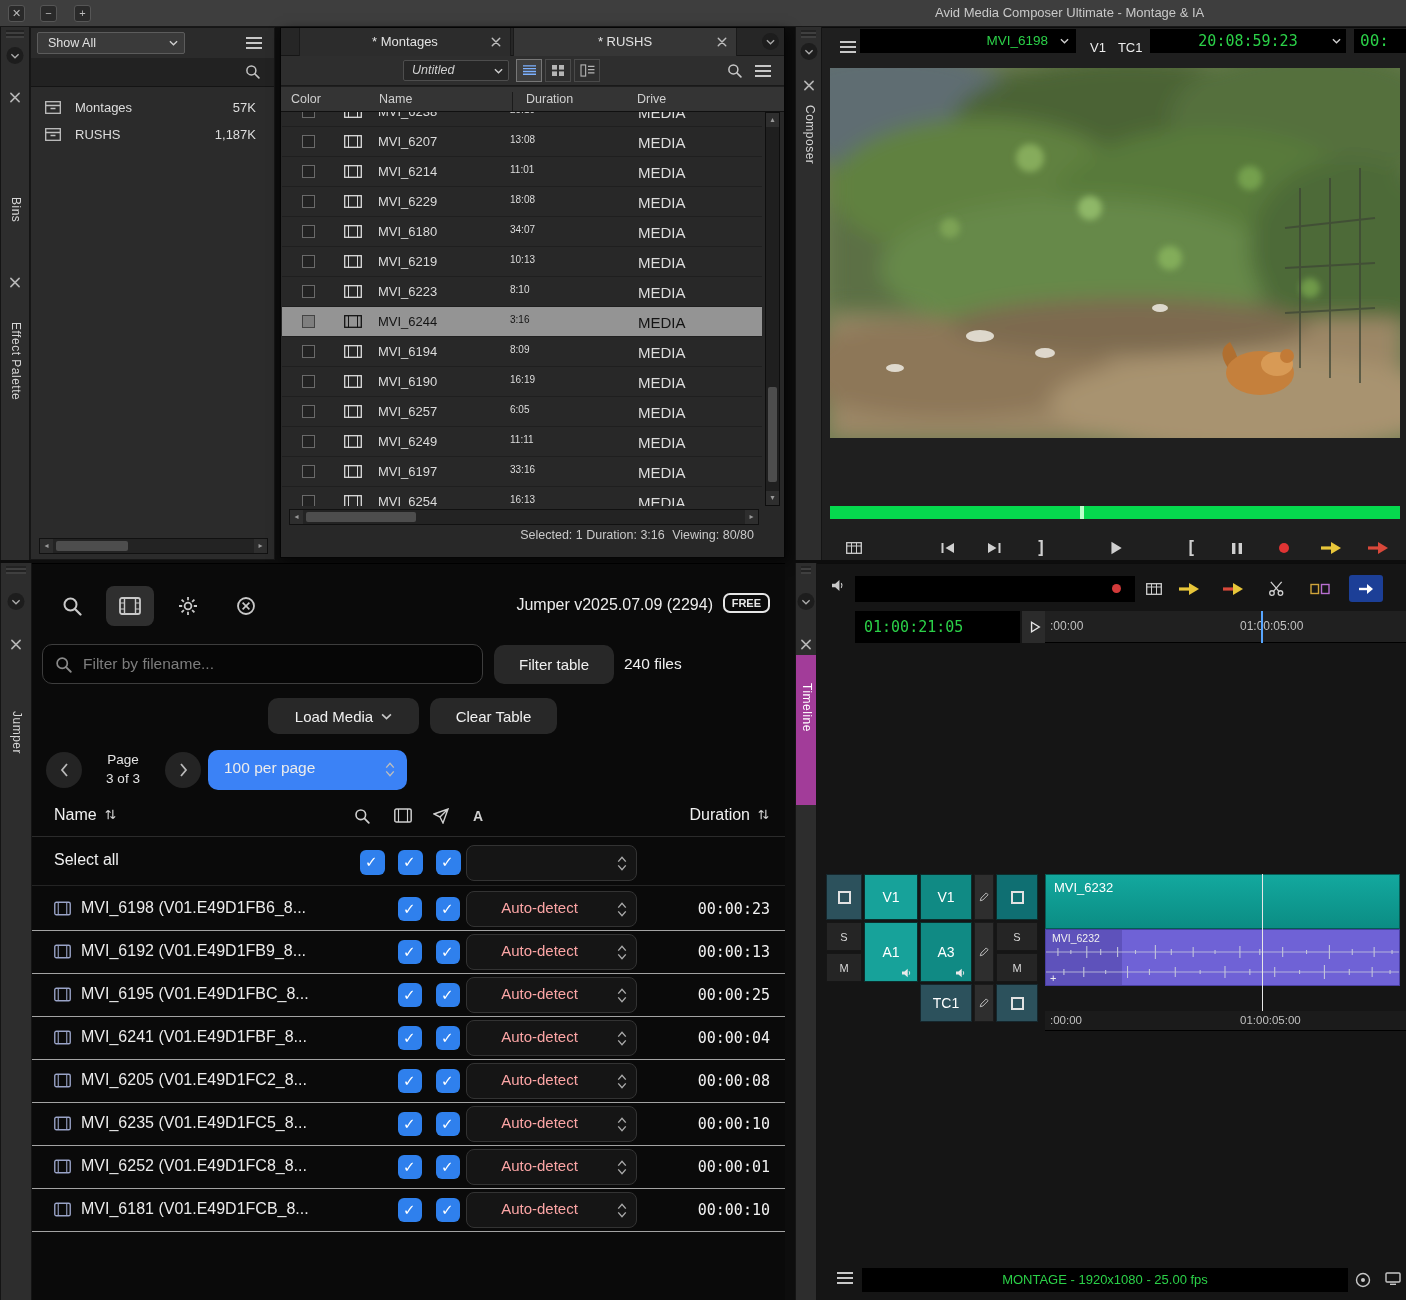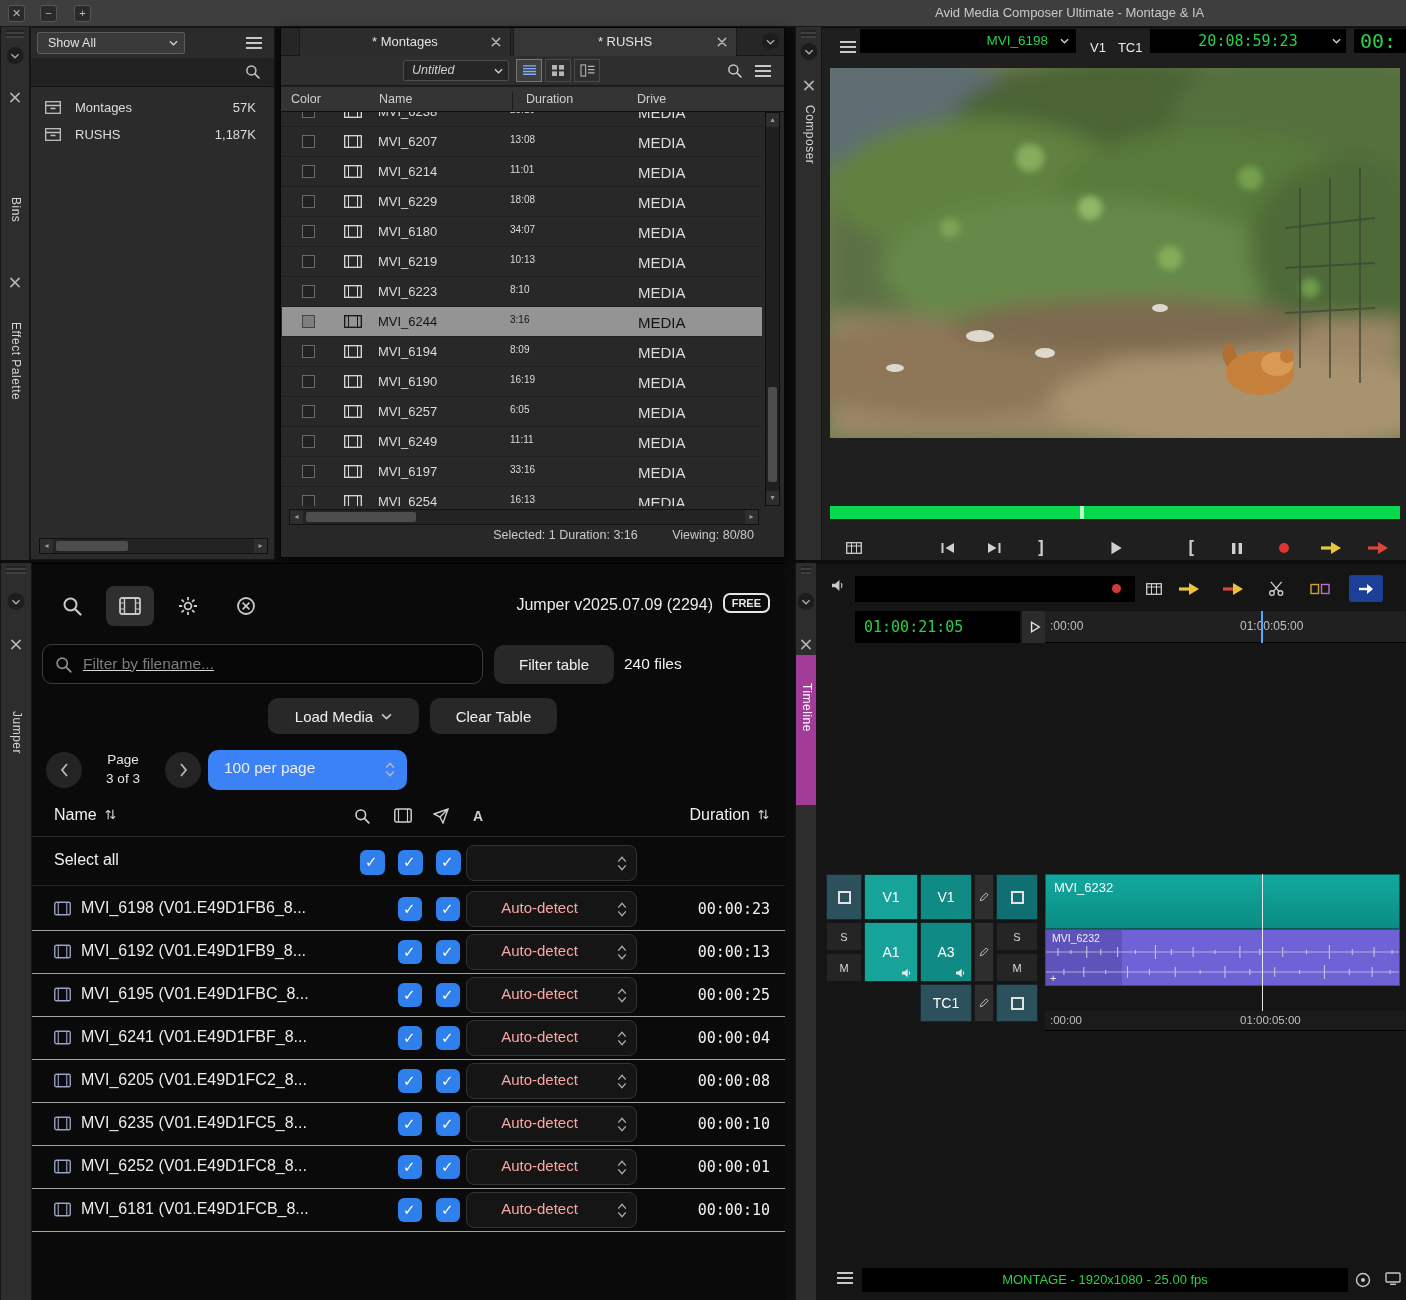--- a/index.html
+++ b/index.html
@@ -71,36 +71,36 @@
 .brow .ficon { position:absolute; left:62px; top:8px; color:inherit; }
 .brow .bname { position:absolute; left:96px; top:7px; font-size:13px; }
 .brow .bdur { position:absolute; left:228px; width:120px; top:7px; text-align:left; font-size:10px; }
 .brow .bdrive { position:absolute; left:356px; top:7px; font-size:15px; }
 .brow.selected { background:#949494; color:#141414; }
 .brow.selected .chk { border-color:#444; background:#7f7f7f; }
 .vscroll { position:absolute; right:4px; top:84px; width:15px; height:394px; background:#1f1f1f; border:1px solid #0e0e0e; }
 .vscroll .arr { position:absolute; left:0; width:13px; height:14px; background:#2e2e2e; color:#999; font-size:8px; line-height:14px; text-align:center; }
 .vscroll .thumb { position:absolute; left:2px; width:9px; background:#4d4d4d; border-radius:2px; }
 .bw-status { position:absolute; left:0; top:500px; width:100%; font-size:12.5px; color:#c9c9c9; text-align:right; padding-right:30px; }
-.bw-status span { margin-left:31px; }
+.bw-status span { margin-left:4px; }
 
 
 #composer { position:absolute; left:822px; top:27px; width:584px; height:533px; background:#1f1f1f; border-top:1px solid #0c0c0c; }
 .blackbox { position:absolute; background:#000; height:24px; top:1px; }
 #composer .hamb { position:absolute; left:18px; top:13px; }
 #cmp-clipbox { left:38px; width:216px; }
 #cmp-clipbox .nm { position:absolute; right:28px; top:4px; font-size:13.5px; }
 #cmp-clipbox .dd { position:absolute; right:7px; top:9px; color:#cfcfcf; }
 #cmp-tracks { position:absolute; left:268px; top:12px; font-size:13px; color:#ececec; }
 #cmp-tracks span { margin-right:12px; }
 #cmp-tcbox { left:328px; width:196px; text-align:center; }
 #cmp-tcbox .tc { font-size:15px; line-height:24px; }
 #cmp-tcbox .dd { position:absolute; right:5px; top:9px; color:#cfcfcf; }
 #cmp-auxbox { left:532px; width:52px; overflow:hidden; }
-#cmp-auxbox .tc { font-size:20px; line-height:24px; padding-left:6px; }
+#cmp-auxbox .tc { font-size:16px; line-height:24px; padding-left:6px; }
 #viewer { position:absolute; left:8px; top:40px; width:570px; height:370px; background:#000; overflow:hidden; }
 #viewer svg { width:100%; height:100%; }
 #posbar { position:absolute; left:8px; top:478px; width:570px; height:13px; background:#06d94e; }
 #posbar .mark { position:absolute; left:250px; top:0; width:4px; height:13px; background:#b9ffc9; }
 .ticon { position:absolute; top:508px; width:26px; height:24px; display:flex; align-items:center; justify-content:center; color:#cfcfcf; }
 .ticon.br { font-size:17px; font-weight:bold; font-family:"DejaVu Sans Mono",monospace; }
 .reddot { width:10px; height:10px; border-radius:50%; background:#e03434; }
 
 
 #timeline { position:absolute; left:817px; top:563px; width:589px; height:737px; background:#151515; border-top:1px solid #0c0c0c; }
@@ -140,21 +140,21 @@
 
 
 #jumper { position:absolute; left:32px; top:563px; width:753px; height:737px; background:#0a0a0a; border-top:1px solid #000; }
 .jtab { position:absolute; top:22px; width:48px; height:40px; display:flex; align-items:center; justify-content:center; color:#c9c9c9; border-radius:8px; }
 .jtab.active { background:#2f2f2f; }
 #jumper-version { position:absolute; right:72px; top:32px; font-size:16px; color:#ececec; }
 #free-badge { position:absolute; right:15px; top:29px; border:2px solid #e6e6e6; border-radius:7px; padding:2px 7px; font-size:11px; font-weight:bold; color:#e6e6e6; }
 #jfilter { position:absolute; left:10px; top:80px; width:441px; height:40px; background:#060606; border:1.5px solid #3d3d3d; border-radius:10px; }
 #jfilter .mag { position:absolute; left:12px; top:11px; color:#8a8a8a; }
 #jfilter input { position:absolute; left:40px; top:0; width:390px; height:37px; background:transparent; border:0; outline:none;
-  color:#d8d8d8; font-size:15.5px; font-family:inherit;text-decoration:underline; }
+  color:#d8d8d8; font-size:15.5px; font-family:inherit; }
 #jfilter input::placeholder { color:#7d7d7d; }
 .jbtn { position:absolute; background:#282828; border-radius:10px; color:#f0f0f0; font-size:15px; display:flex; align-items:center; justify-content:center; gap:8px; }
 .jcirc { position:absolute; width:36px; height:36px; border-radius:50%; background:#242424; color:#b9b9b9; display:flex; align-items:center; justify-content:center; }
 #page-label { position:absolute; left:56px; top:186px; width:70px; text-align:center; font-size:13.5px; color:#e4e4e4; line-height:19px; }
 #perpage { position:absolute; left:176px; top:186px; width:199px; height:40px; background:#3b82f6; border-radius:10px; color:#ececec; font-size:15.5px; }
 #perpage .txt { position:absolute; left:16px; top:9px; }
 #perpage .ud { position:absolute; right:12px; top:12px; color:#bdbdbd; }
 #jtable-head { position:absolute; left:0; top:237px; width:100%; height:36px; border-bottom:1px solid #2b2b2b; }
 #jtable-head .hname { position:absolute; left:22px; top:5px; font-size:16px; color:#f0f0f0; }
 #jtable-head .hdur { position:absolute; right:15px; top:5px; font-size:16px; color:#f0f0f0; }

